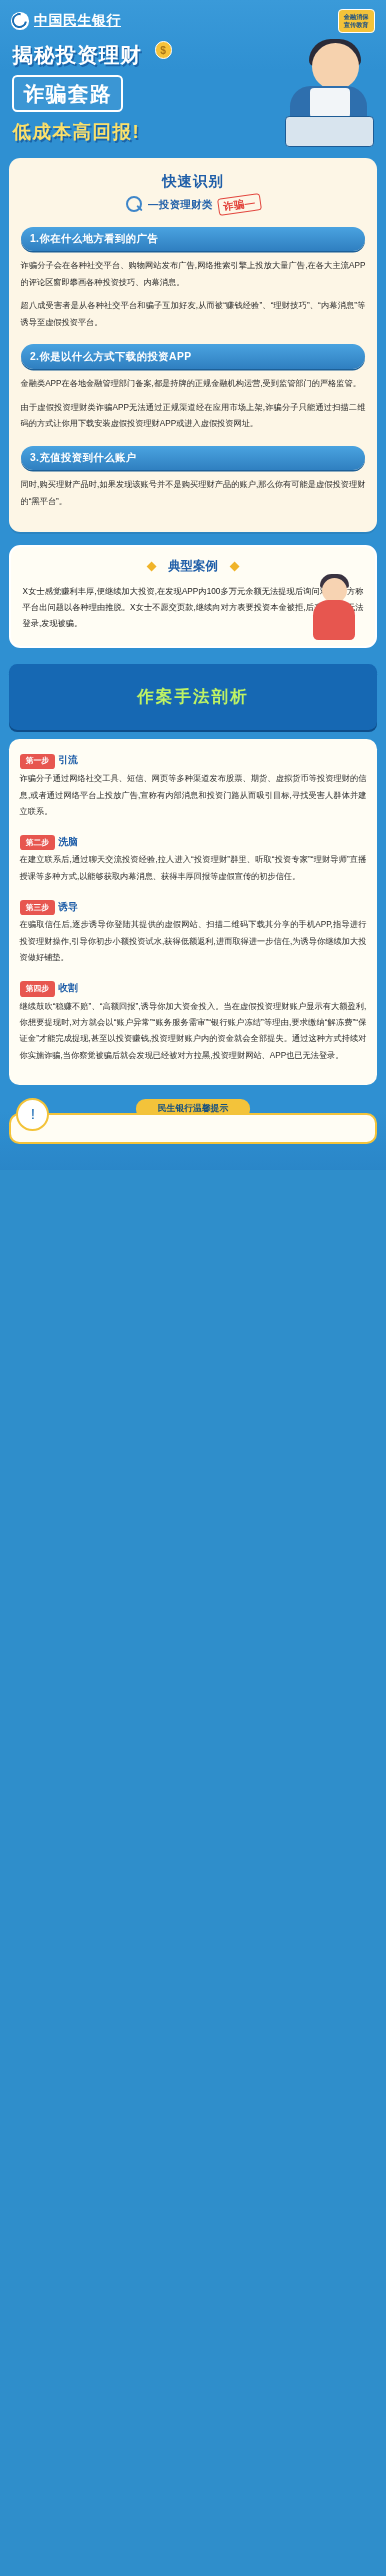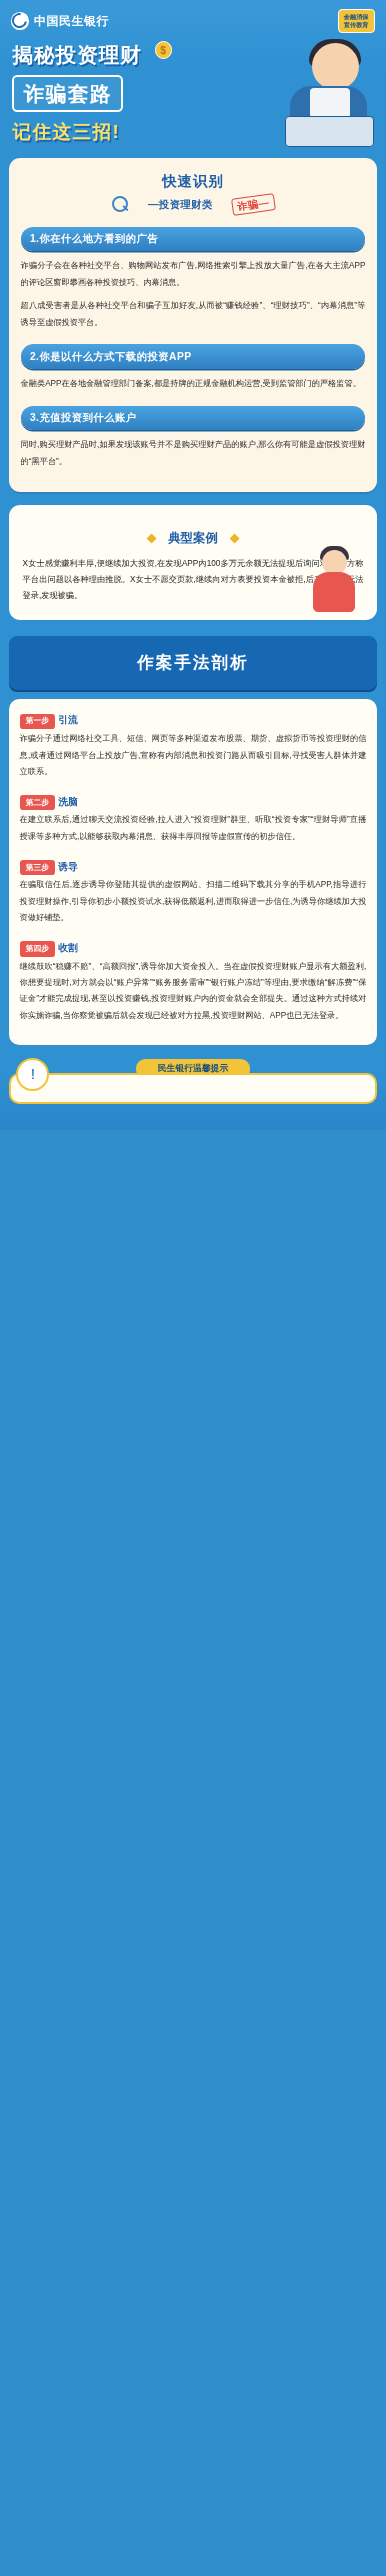--- a/index.html
+++ b/index.html
@@ -32,21 +32,21 @@
     position: relative;
   }
   .brand-logo::before {
     content: "";
     width: 11.3px; height: 11.3px; border-radius: 50%;
     border: 2.1px solid #1b6fb5;
     border-right-color: transparent;
     transform: rotate(-35deg);
   }
   .brand-name {
-    color: #ffffff; font-size: 12px; letter-spacing: 0.5px; font-weight: bold;
+    color: #ffffff; font-size: 14px; letter-spacing: 0.5px; font-weight: bold; text-decoration: underline;
   }
   .badge-rect {
     background: #f3c33a;
     color: #1a4f86;
     font-size: 6.2px;
     font-weight: bold;
     border-radius: 4.1px;
     padding: 3.1px 5.2px;
     line-height: 1.25;
     text-align: center;
@@ -139,21 +139,21 @@
     font-weight: bold;
     letter-spacing: 1px;
   }
   .card-subtitle {
     margin-top: 5.2px;
     text-align: left;
     font-size: 10.3px;
     font-weight: bold;
     color: #1f5ea8;
     letter-spacing: 0.5px;
-    display: flex; align-items: center; justify-content: center; gap: 19px;
+    display: flex; align-items: center; justify-content: center; gap: 5px;
   }
   .stamp {
     display: inline-block;
     color: #e2443c;
     border: 1.5px solid #e2443c;
     border-radius: 3.1px;
     padding: 0.5px 4.1px;
     transform: rotate(-8deg);
     font-size: 10.3px;
   }
@@ -197,45 +197,44 @@
     border: 2.1px solid #ffffff;
     border-radius: 11.3px;
     padding: 11.3px 11.3px 13.4px 11.3px;
     position: relative;
   }
   .case-title {
     display: flex; align-items: center; justify-content: center;
     gap: 13px;
     font-size: 12.4px; font-weight: bold; color: #1f5ea8;
     margin-bottom: 8.2px;
-    margin-top: 12px;
   }
   .diamond {
     width: 7.2px; height: 7.2px; background: #f0b429; transform: rotate(45deg);
     display: inline-block;
   }
   .case-body { font-size: 8.2px; line-height: 2.0; text-align: justify; }
   .case-figure {
     position: absolute; right: 9.3px; bottom: 5.2px; width: 62px; height: 67px;
   }
   .cf-head { position: absolute; right: 18.5px; top: 4.1px; width: 25px; height: 25px; border-radius: 50%; background: #f7d3b2; }
   .cf-hair { position: absolute; right: 16.5px; top: 0; width: 29px; height: 14.4px; background: #3a3340; border-radius: 15.5px 15.5px 3.1px 3.1px; }
   .cf-body { position: absolute; right: 10.3px; top: 26px; width: 42px; height: 40px; background: #e7564f; border-radius: 15.5px 15.5px 5.2px 5.2px; }
 
   
   .analysis-banner {
     margin: 15.5px 9.3px 0 9.3px;
     background: #1668b3;
-    color: #ffffff;
+    color: #bef264;
     border-radius: 8.2px;
     text-align: center;
     font-size: 16.5px;
     font-weight: bold;
     letter-spacing: 2.1px;
-    padding: 16px 0;
+    padding: 22px 0;
     box-shadow: 0 2.1px 0 #0e4d89;
   }
   .analysis-card {
     margin: 9.3px 9.3px 0 9.3px;
     background: #fffdf4;
     border-radius: 10.3px;
     padding: 11.3px 10.3px 13.4px 10.3px;
   }
   .step-tag {
     display: inline-block;
@@ -310,37 +309,38 @@
       <div class="fig-head"></div>
       <div class="fig-body"></div>
       <div class="fig-shirt"></div>
       <div class="fig-laptop"></div>
     </div>
     <div class="hero-line1">
       <span>揭秘投资理财</span>
       <span class="coin">$</span>
     </div>
     <div class="hero-line2">诈骗套路</div>
-    <div class="hero-line3">记住这三招!</div>
+    <div class="hero-line3">低成本高回报!</div>
   </div>
 
   <div class="card">
     <div class="card-title">快速识别</div>
     <div class="card-subtitle">
       <span class="magnifier"></span>
       <span>—投资理财类</span>
       <span class="stamp">诈骗—</span>
     </div>
 
     <div class="step-head">1.你在什么地方看到的广告</div>
     <div class="para">诈骗分子会在各种社交平台、购物网站发布广告,网络推索引擎上投放大量广告,在各大主流APP的评论区窗即攀画各种投资技巧、内幕消息。</div>
     <div class="para">超八成受害者是从各种社交平台和骗子互加好友,从而被“赚钱经验”、“理财技巧”、“内幕消息”等诱导至虚假投资平台。</div>
 
     <div class="step-head">2.你是以什么方式下载的投资APP</div>
     <div class="para">金融类APP在各地金融管理部门备案,都是持牌的正规金融机构运营,受到监管部门的严格监管。</div>
+    <div class="para">由于虚假投资理财类诈骗APP无法通过正规渠道经在应用市场上架,诈骗分子只能通过扫描二维码的方式让你用下载安装虚假投资理财APP或进入虚假投资网址。</div>
 
     <div class="step-head">3.充值投资到什么账户</div>
     <div class="para">同时,购买理财产品时,如果发现该账号并不是购买理财产品的账户,那么你有可能是虚假投资理财的“黑平台”。</div>
   </div>
 
   <div class="case">
     <div class="case-title">
       <span class="diamond"></span>
       <span>典型案例</span>
       <span class="diamond"></span>

